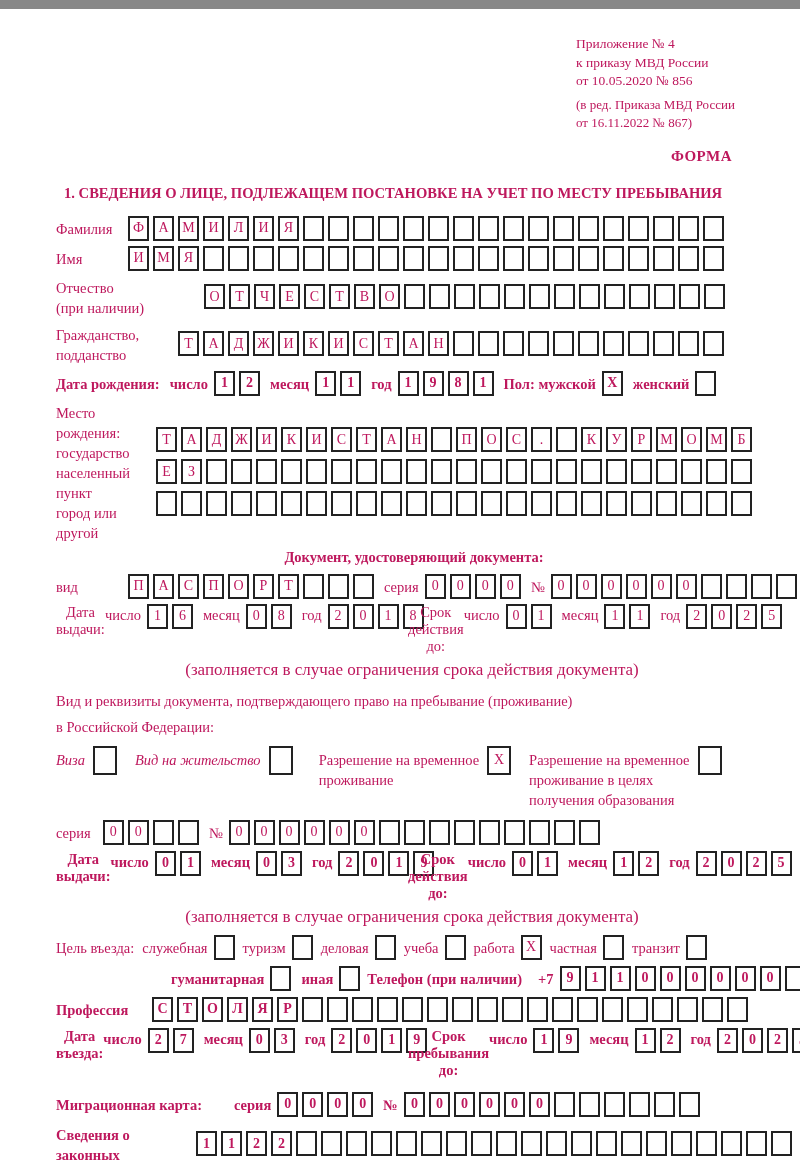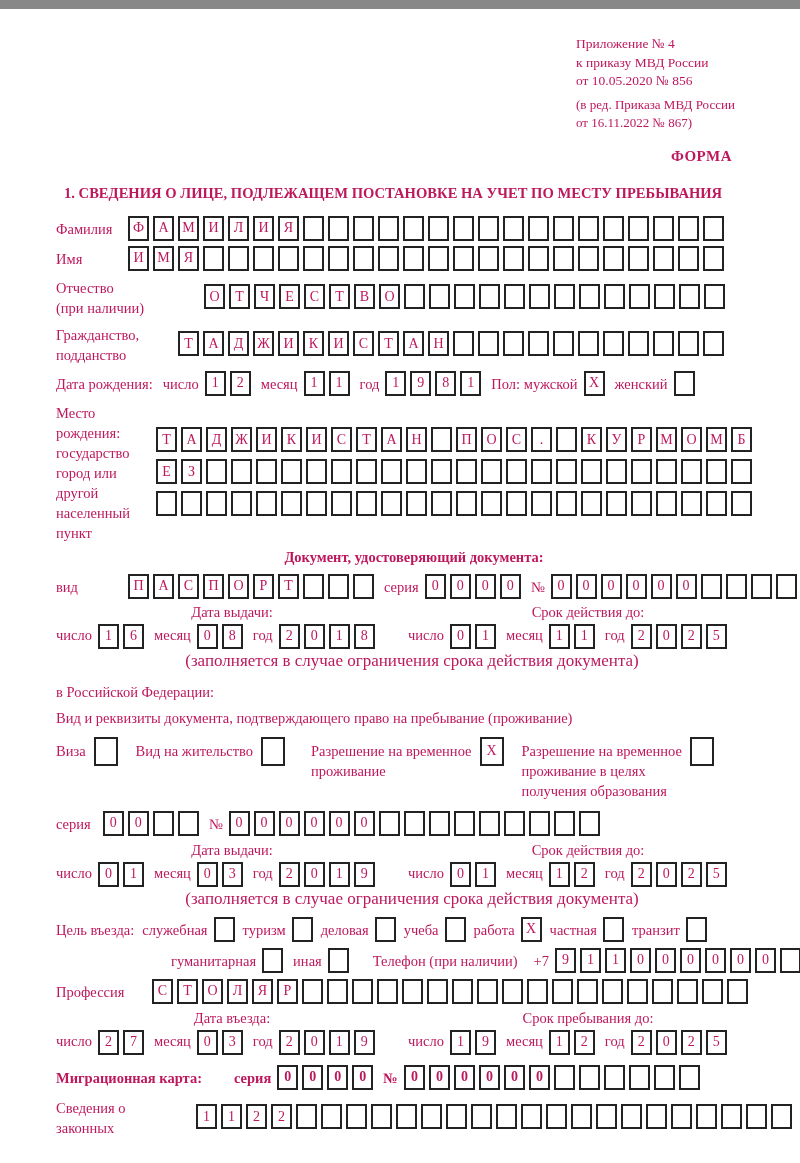--- a/index.html
+++ b/index.html
@@ -25,36 +25,36 @@
   .boxcol-wide { gap:9px; }
   .cell {
     width:21px; height:25px; border:2px solid #222; background:#fff;
     display:flex; align-items:center; justify-content:center;
     font-size:14px; flex:0 0 auto;
   }
   .inline-lbl { padding:3px 6px 0 10px; white-space:nowrap; }
   .inline-lbl.first { padding-left:0; }
   .doc-head { text-align:center; font-weight:bold; font-size:14.5px; margin:6px 0 8px 0; }
   .daterow { display:flex; margin-bottom:2px; }
-  .dgroup { display:flex; flex-direction:column; }
+  .dgroup { display:flex; flex-direction:row; }
   .dgroup-l { width:352px; }
   .dgroup-r { width:360px; }
   .dtitle { text-align:center; font-size:14.5px; margin-bottom:3px; }
   .dfields { display:flex; align-items:flex-start; }
   .note { font-size:17px; text-align:center; margin:2px 4px 8px 0; }
   .intro { font-size:14.5px; line-height:1.8; margin-top:4px; }
   .opts { display:flex; align-items:flex-start; margin:6px 0 10px 0; }
   .opt { display:flex; align-items:flex-start; }
   .opt-text { line-height:20px; padding:4px 8px 0 0; }
-  .opt-text.left { text-align:right; }
+  .opt-text.left { text-align:right;font-style:italic; }
   .opts .cell { width:24px; height:29px; }
   .gap18 { width:18px; } .gap26 { width:26px; }
   .purpose .inline-lbl { padding-left:8px; }
   .indent115 { margin-left:115px; }
-  .mt6{margin-top:6px;} .mt10{margin-top:10px;font-weight:bold;}
+  .mt6{margin-top:6px;font-weight:bold;} .mt10{margin-top:10px;font-weight:bold;}
 </style>
 </head>
 <body>
 
 <div class="page">
 
   <div class="hdr">
     <div>Приложение № 4</div>
     <div>к приказу МВД России</div>
     <div>от 10.05.2020 № 856</div>
@@ -215,22 +215,22 @@
     <span class="inline-lbl">женский</span>
     <div class="boxes">
         <div class="cell"></div>
       </div>
   </div>
 
   <div class="frow">
     <div class="lbl lbl2 w100">
       <div>Место рождения:</div>
       <div>государство</div>
+      <div>населенный пункт</div>
       <div>город или другой</div>
-      <div>населенный пункт</div>
     </div>
     <div class="boxcol">
       <div class="boxes">
           <div class="cell">Т</div>
           <div class="cell">А</div>
           <div class="cell">Д</div>
           <div class="cell">Ж</div>
           <div class="cell">И</div>
           <div class="cell">К</div>
           <div class="cell">И</div>
@@ -387,22 +387,22 @@
             <div class="cell">0</div>
             <div class="cell">2</div>
             <div class="cell">5</div>
           </div>
       </div>
     </div>
   </div>
   <div class="note">(заполняется в случае ограничения срока действия документа)</div>
 
   <div class="intro">
+    <div>Вид и реквизиты документа, подтверждающего право на пребывание (проживание)</div>
     <div>в Российской Федерации:</div>
-    <div>Вид и реквизиты документа, подтверждающего право на пребывание (проживание)</div>
   </div>
 
   <div class="opts">
     <div class="opt">
       <div class="opt-text left">Виза</div>
       <div class="boxes">
           <div class="cell"></div>
         </div>
     </div>
     <div class="gap18"></div>
@@ -546,21 +546,21 @@
 
   <div class="frow indent115 mt6">
     <span class="inline-lbl first">гуманитарная</span>
     <div class="boxes">
         <div class="cell"></div>
       </div>
     <span class="inline-lbl">иная</span>
     <div class="boxes">
         <div class="cell"></div>
       </div>
-    <span class="inline-lbl" style="padding-left:24px">Телефон (при наличии)</span>
+    <span class="inline-lbl" style="padding-left:7px">Телефон (при наличии)</span>
     <span class="inline-lbl">+7</span>
     <div class="boxes">
         <div class="cell">9</div>
         <div class="cell">1</div>
         <div class="cell">1</div>
         <div class="cell">0</div>
         <div class="cell">0</div>
         <div class="cell">0</div>
         <div class="cell">0</div>
         <div class="cell">0</div>

